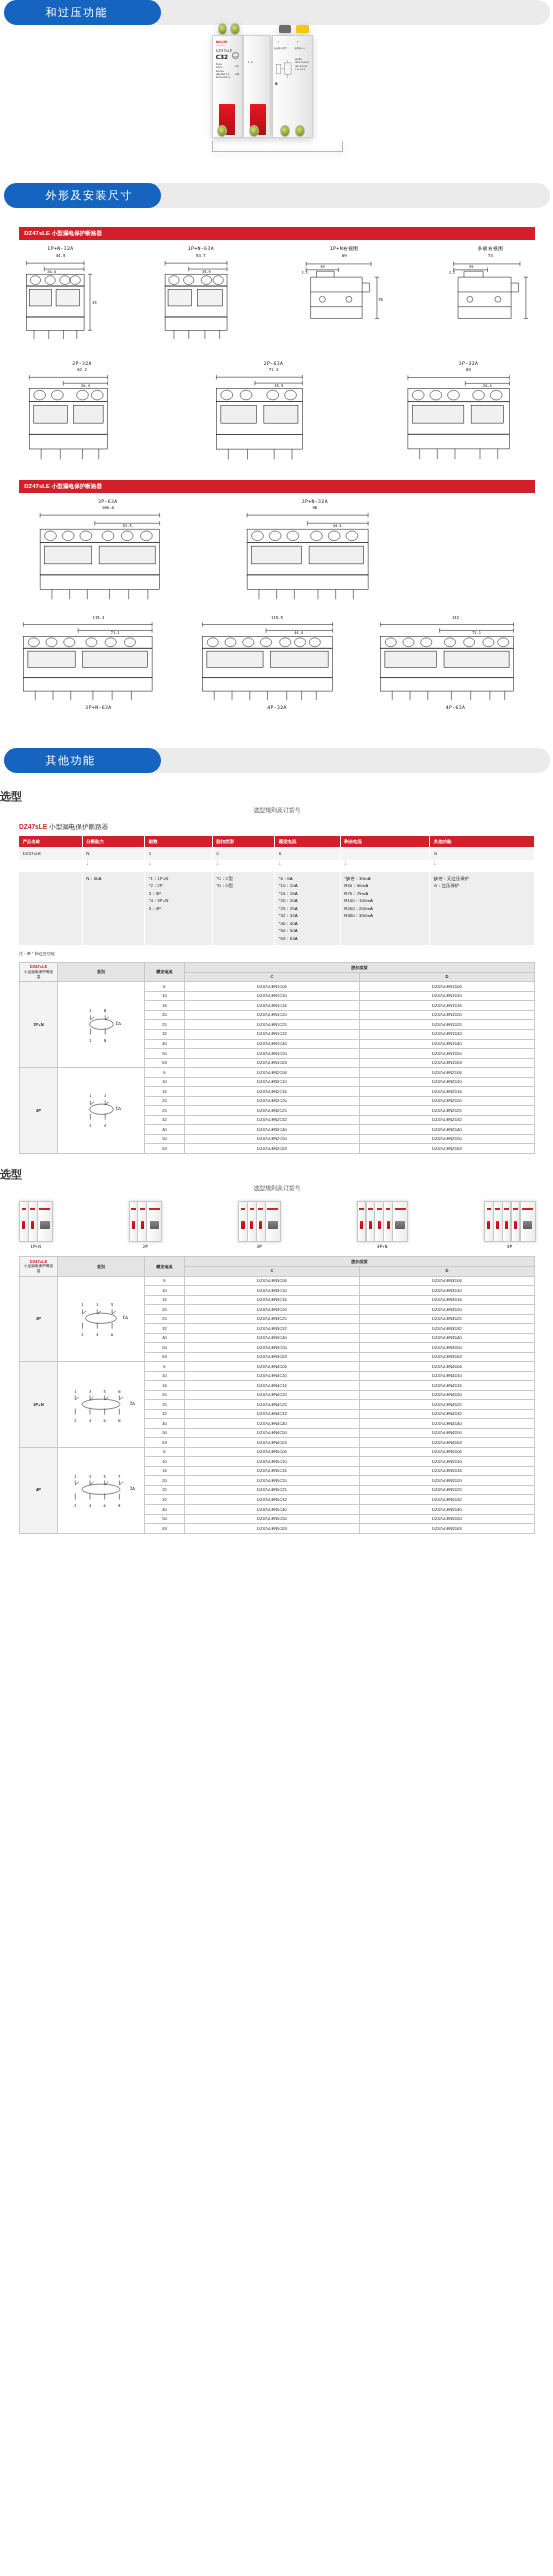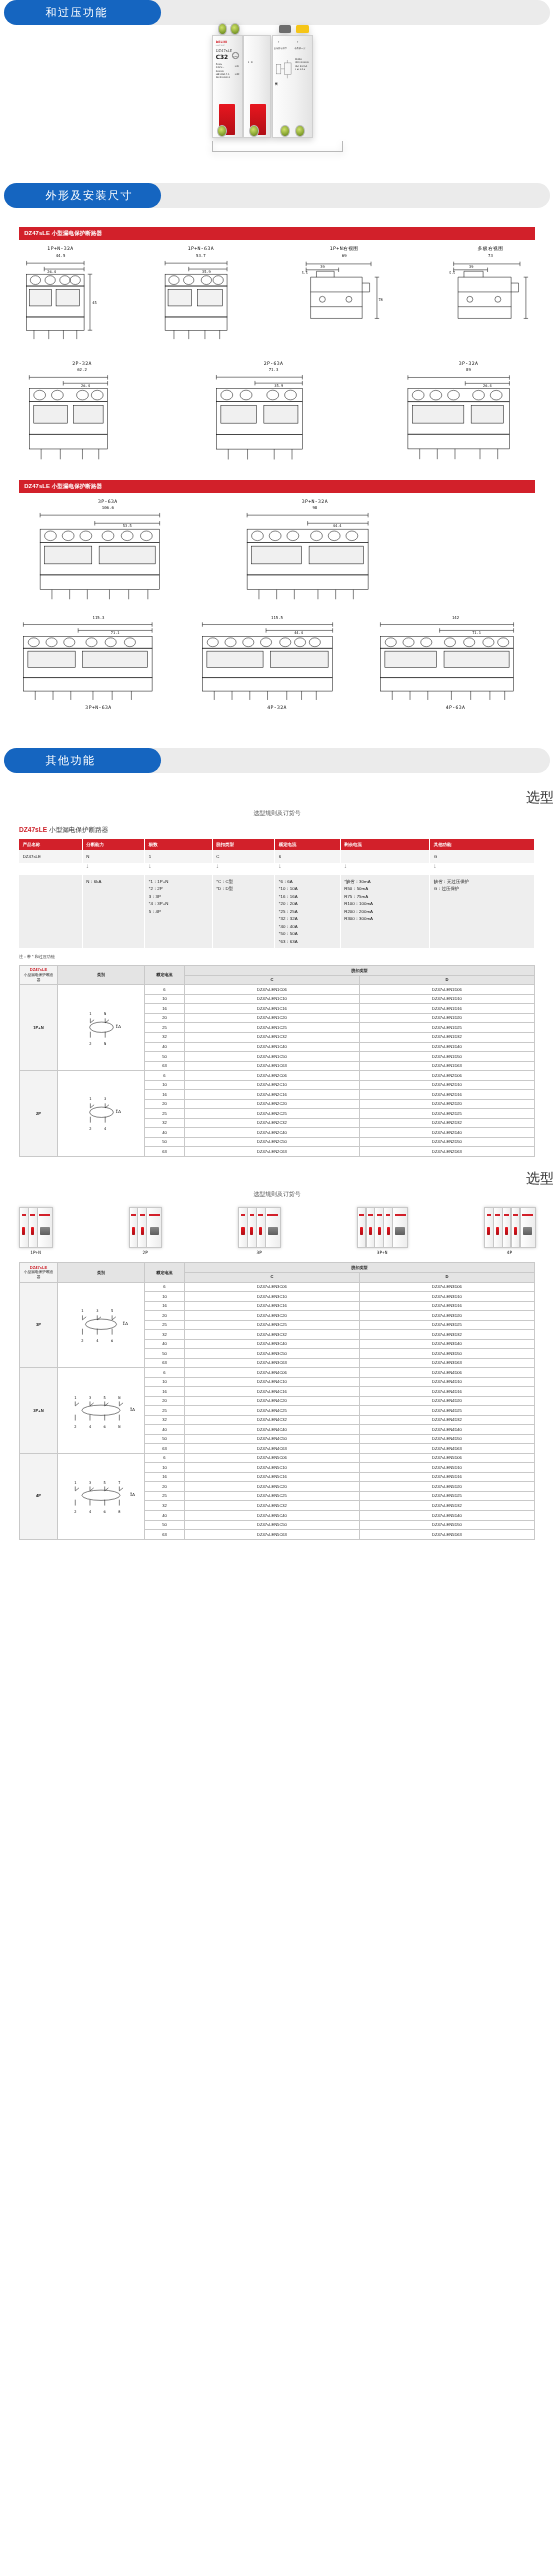--- a/index.html
+++ b/index.html
@@ -49,25 +49,26 @@
     font-size:5.5px;
     font-weight:bold;
     padding-left:5.2px;
     margin:0 19px;
     letter-spacing:0.1px;
   }
   .red-bar .model { font-size:5.9px; }
 
   
   .sub-title {
-    text-align:right;
-    font-size:14px;
+    text-align:left;
+    font-size:11px;
     color:#333;
     margin:4.4px 0 2.2px 0;
     font-family:"DejaVu Sans","Liberation Sans",sans-serif;
+    font-weight:bold;
   }
   .sub-caption {
     text-align:center;
     font-size:5.9px;
     color:#555;
     margin-bottom:7.4px;
     font-family:"DejaVu Sans","Liberation Sans",sans-serif;
   }
   .red-title {
     color:#cc1f28;

